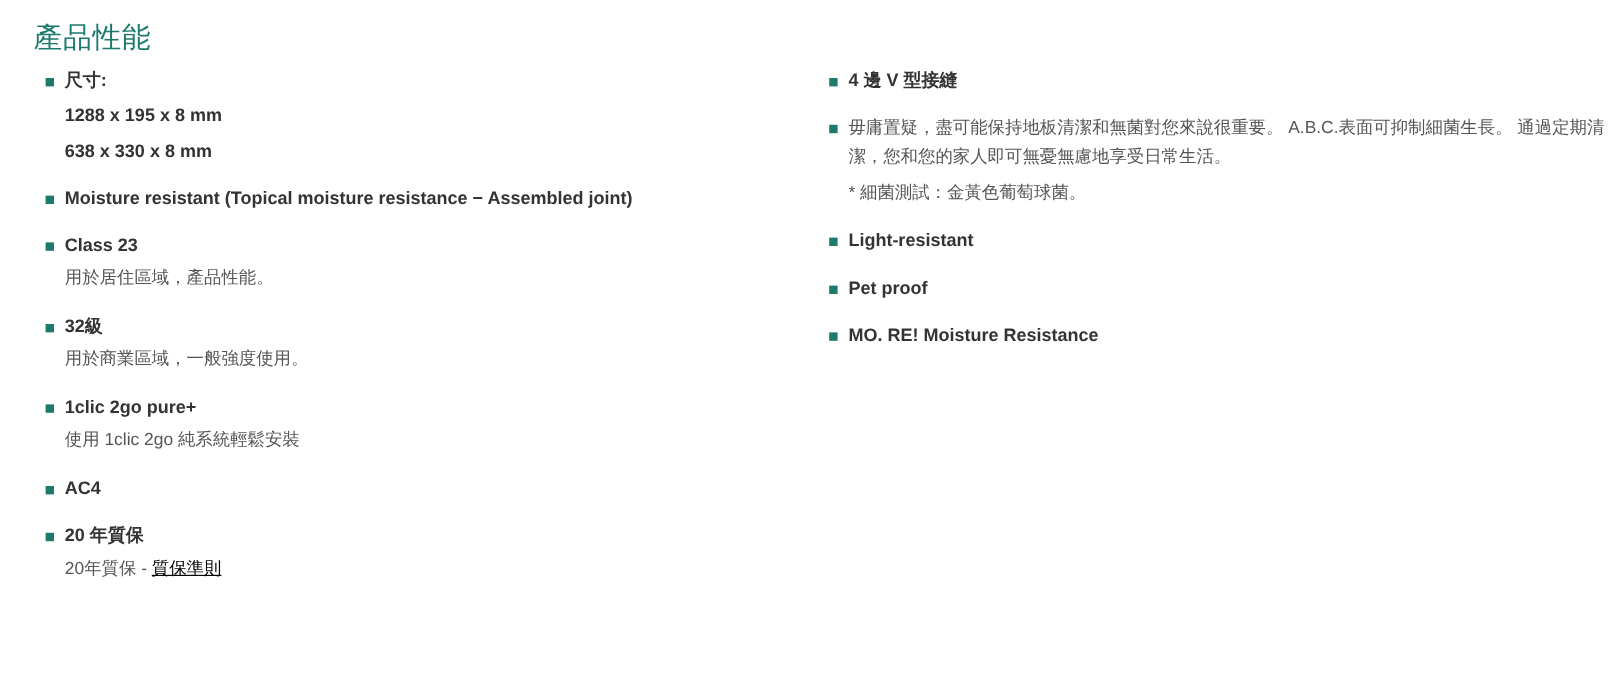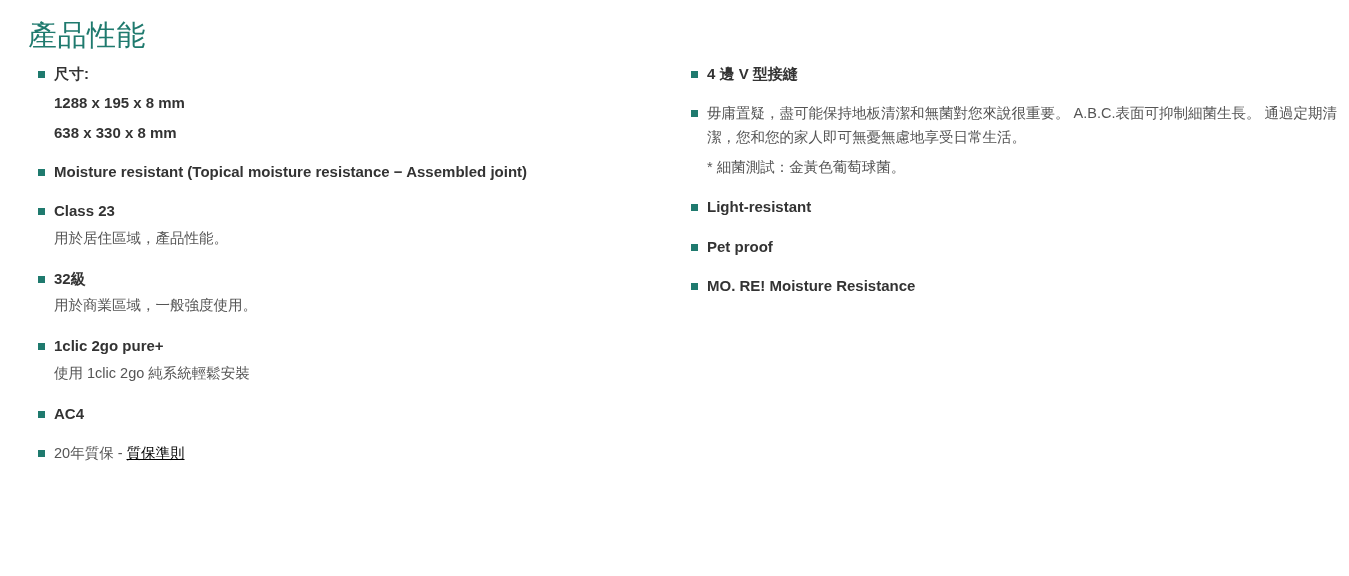--- a/index.html
+++ b/index.html
@@ -15,21 +15,21 @@
     overflow: hidden;
   }
   .page {
     position: relative;
     width: 1349px;
     height: 576px;
     box-sizing: border-box;
     padding: 10px 0 0 0;
   }
   .section-title {
-    font-size: 29px;
+    font-size: 24px;
     font-weight: 400;
     color: #1f7a6e;
     margin: 8px 0 10px 28px;
     letter-spacing: 0.5px;
     line-height: 1.2;
   }
   .columns {
     display: flex;
     flex-direction: row;
     align-items: flex-start;
@@ -137,20 +137,21 @@
         <li>
           <p class="item-title">1clic 2go pure+</p>
           <p class="item-desc">使用 1clic 2go 純系統輕鬆安裝</p>
         </li>
 
         <li>
           <p class="item-title">AC4</p>
         </li>
 
         <li>
+          <p class="item-title">20 年質保</p>
           <p class="item-desc"><span>20年質保 - </span><a class="link">質保準則</a></p>
         </li>
 
       </ul>
     </div>
 
     <div class="col col-right">
       <ul class="feature-list">
 
         <li>

